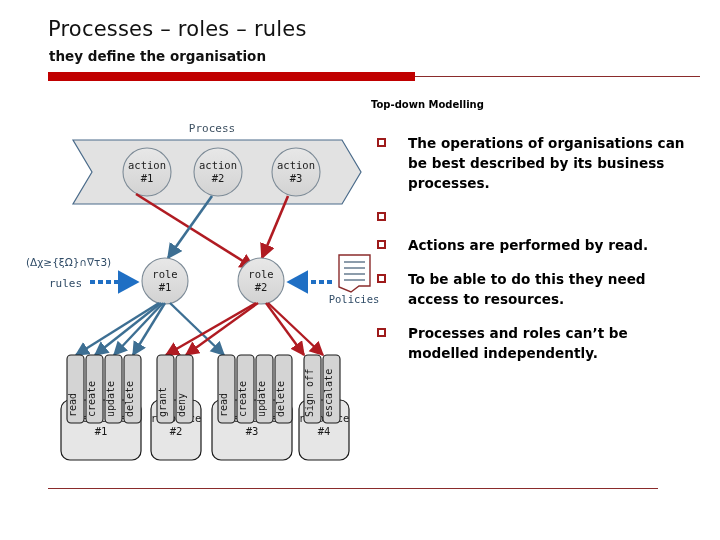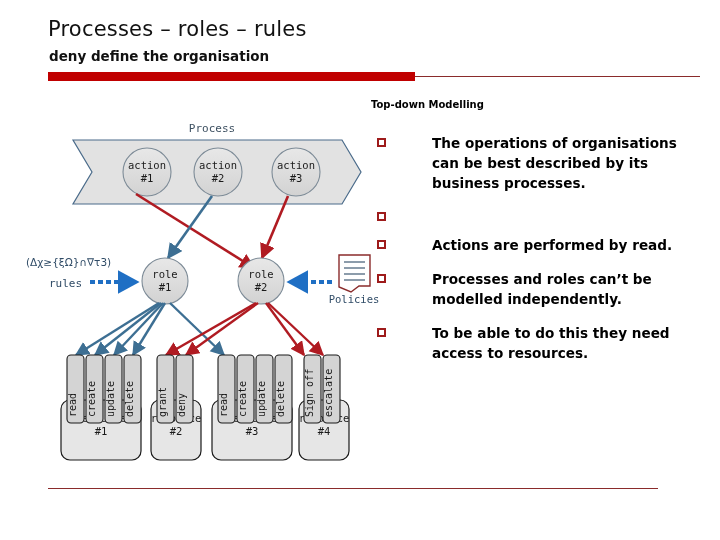--- a/index.html
+++ b/index.html
@@ -29,21 +29,21 @@
     position:absolute;left:48px;top:72px;width:367px;height:9px;
     background:#c00000;
   }
   #section-heading{
     position:absolute;left:371px;top:99px;
     font-size:10px;font-weight:700;color:#000;white-space:nowrap;
   }
 
   
   #bullets{position:absolute;left:377px;top:133px;width:320px;}
-  .bullet{position:relative;display:flex;margin-bottom:14px;gap:24px;}
+  .bullet{position:relative;display:flex;margin-bottom:14px;}
   .bullet-marker{
     width:9px;height:9px;flex:0 0 9px;margin-top:5px;margin-right:22px;
     border:2px solid #9e1b1b;background:transparent;box-sizing:border-box;
   }
   .bullet-text{
     font-size:13.6px;font-weight:700;line-height:20px;color:#000;
     max-width:278px;
   }
 
   
@@ -79,44 +79,44 @@
     position:absolute;left:48px;top:488px;width:610px;height:1px;
     background:#8a2b2b;
   }
 </style>
 </head>
 <body>
 
 <div class="slide">
 
   <div id="page-title">Processes – roles – rules</div>
-  <div id="page-subtitle">deny define the organisation</div>
+  <div id="page-subtitle">they define the organisation</div>
   <div id="rule-thin"></div>
   <div id="rule-thick"></div>
   <div id="section-heading">Top-down Modelling</div>
 
   <div id="bullets">
     <div class="bullet">
       <span class="bullet-marker"></span>
       <span class="bullet-text">The operations of organisations can be best described by its business processes.</span>
     </div>
     <div class="bullet">
       <span class="bullet-marker"></span>
     </div>
     <div class="bullet">
       <span class="bullet-marker"></span>
       <span class="bullet-text">Actions are performed by read.</span>
     </div>
     <div class="bullet">
       <span class="bullet-marker"></span>
+      <span class="bullet-text">To be able to do this they need access to resources.</span>
+    </div>
+    <div class="bullet">
+      <span class="bullet-marker"></span>
       <span class="bullet-text">Processes and roles can’t be modelled independently.</span>
-    </div>
-    <div class="bullet">
-      <span class="bullet-marker"></span>
-      <span class="bullet-text">To be able to do this they need access to resources.</span>
     </div>
   </div>
 
   <div id="diagram">
     <svg width="370" height="390" viewBox="0 0 370 390" xmlns="http://www.w3.org/2000/svg">
       <defs>
         <marker id="ah-blue" markerWidth="7" markerHeight="7" refX="5.4" refY="3" orient="auto">
           <path d="M0,0 L6,3 L0,6 z" fill="#3d6f93"></path>
         </marker>
         <marker id="ah-red" markerWidth="7" markerHeight="7" refX="5.4" refY="3" orient="auto">

